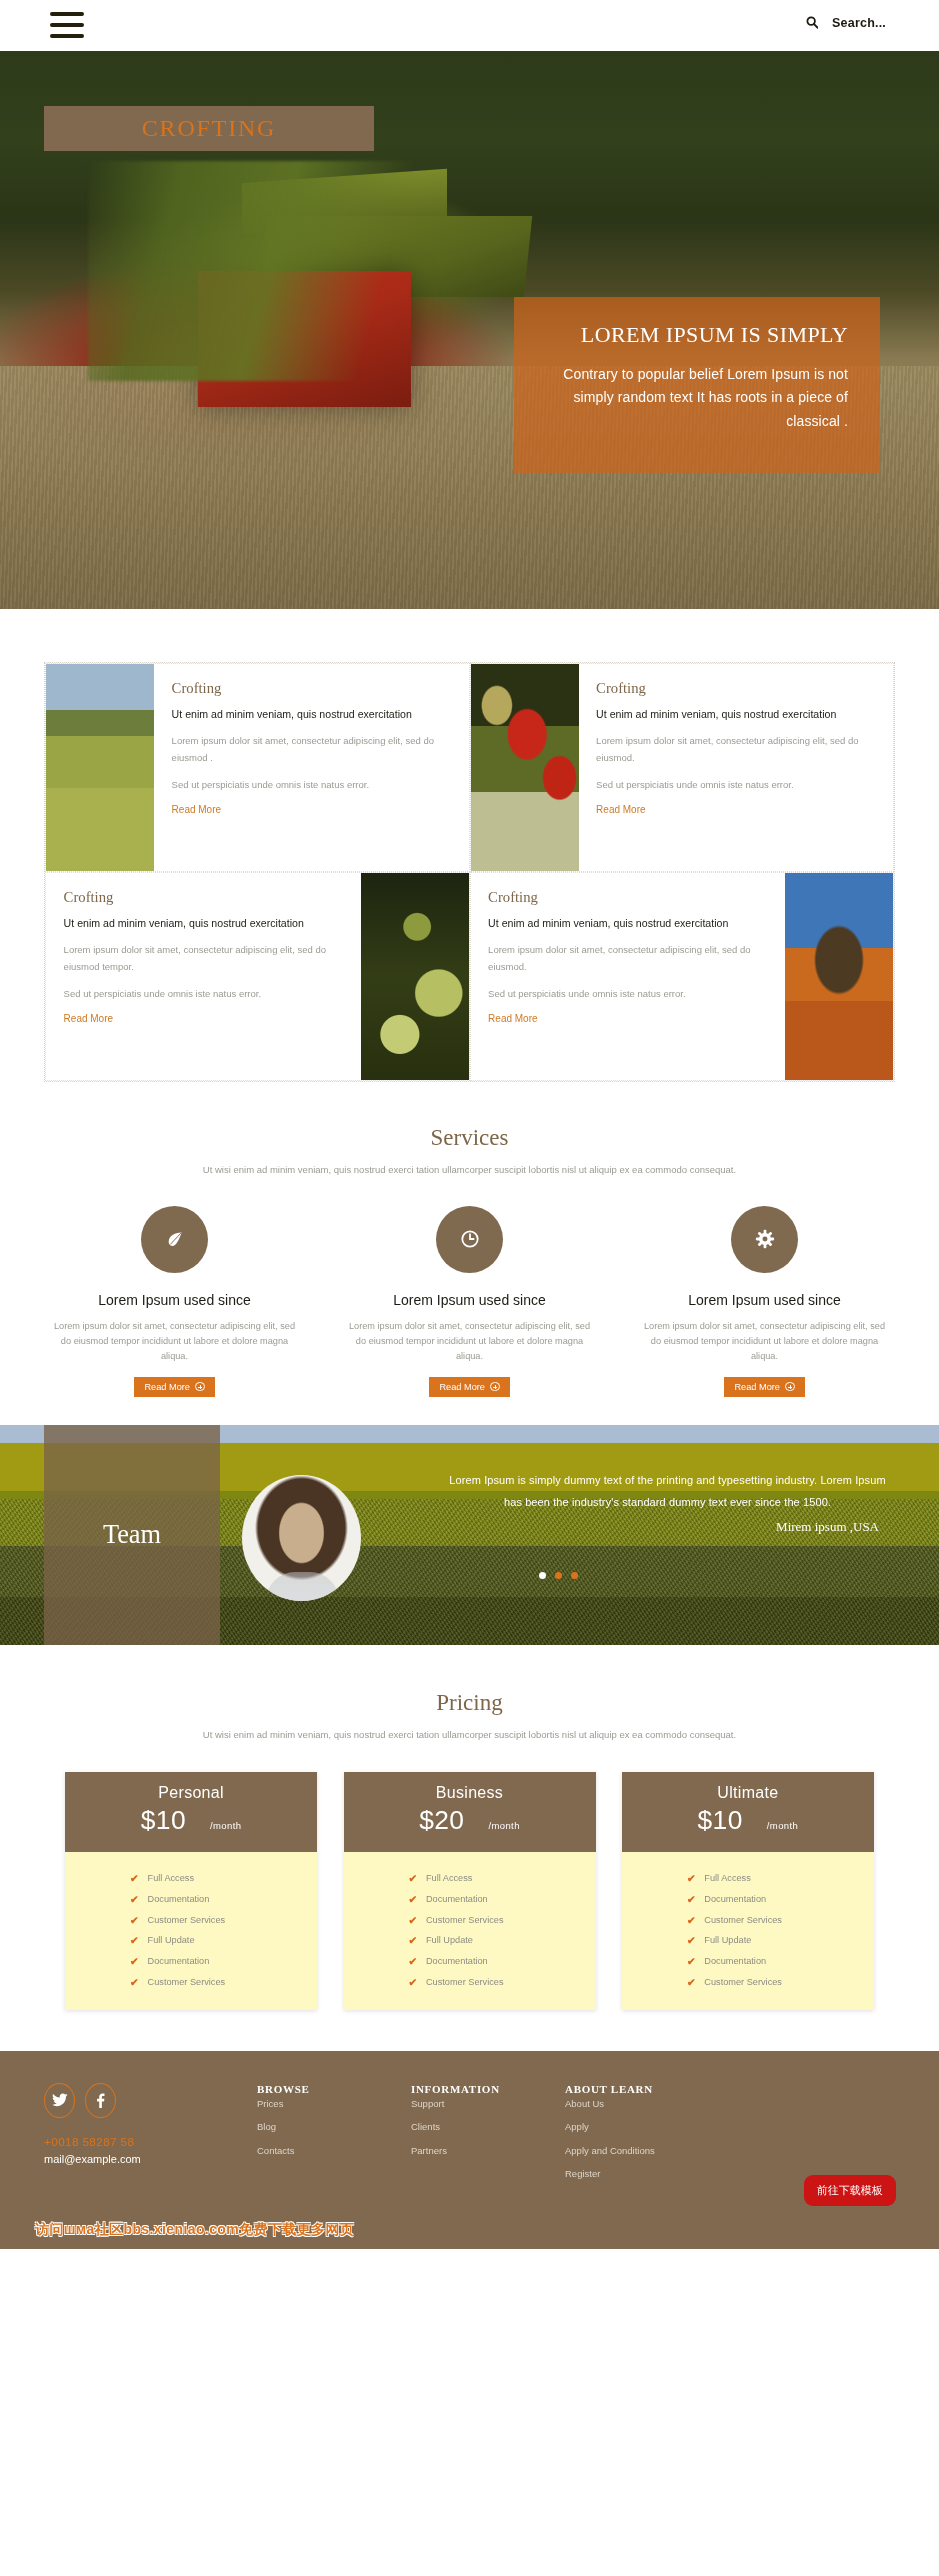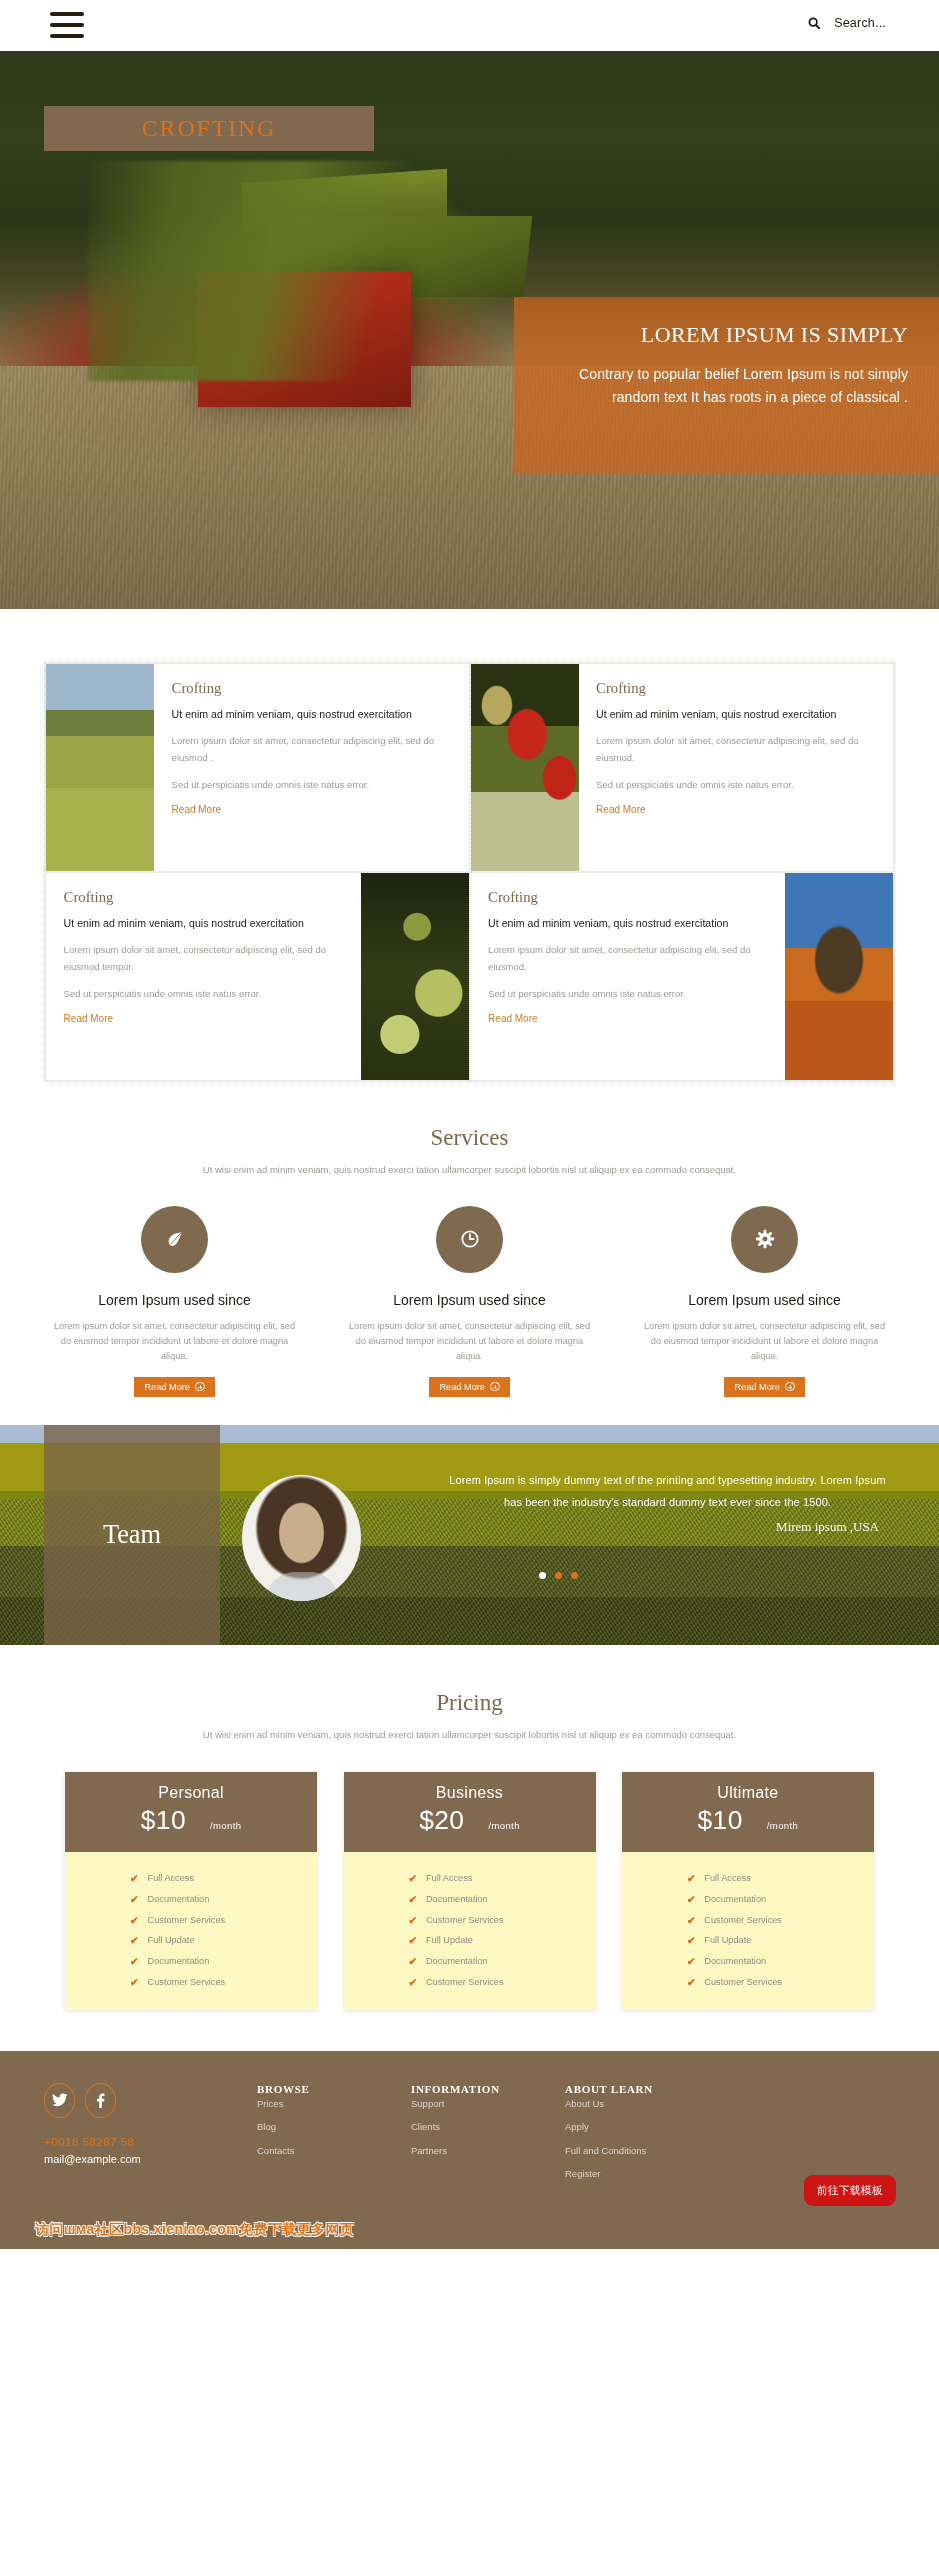--- a/index.html
+++ b/index.html
@@ -26,22 +26,23 @@
     display: flex; flex-direction: column; justify-content: space-between;
     cursor: pointer;
   }
   .hamburger span {
     display: block; height: 4.4px; width: 34px;
     background: #241f0d; border-radius: 2.2px;
   }
   .searchbox {
     position: absolute;
     right: 53px; top: 16px;
-    display: flex; align-items: center; gap: 14px;
+    display: flex; gap: 14px;
     cursor: pointer;
+    font-weight: bold;
   }
   .search-icon-svg { display:block; }
   .search-label {
     font-size: 12.5px; color: #1d1a10;
     letter-spacing: 0.2px;
   }
 
   
   .brandbar {
     position: absolute;
@@ -104,21 +105,21 @@
     transform: skewX(-6deg);
   }
   .hero-machine3 {
     position:absolute; left:242px; top:125px; width:205px; height:51px;
     background: linear-gradient(180deg,#7b8a2a,#5b681f);
     transform: skewY(-4deg);
   }
   .hero-caption {
     position: absolute;
     left: 514px; top: 246px;
-    width: 426px; height: 176px;
+    width: 366px; height: 176px;
     background: rgba(205,100,27,.70);
     color: #fff;
     padding: 25px 32px 0 45px;
   }
   .hero-caption h2 {
     font-family: "Liberation Serif", serif;
     font-weight: normal;
     font-size: 22px;
     letter-spacing: 0.4px;
     text-align: right;
@@ -676,21 +677,21 @@
         <h4>INFORMATION</h4>
         <a href="#">Support</a>
         <a href="#">Clients</a>
         <a href="#">Partners</a>
       </div>
 
       <div class="foot-col">
         <h4>ABOUT LEARN</h4>
         <a href="#">About Us</a>
         <a href="#">Apply</a>
-        <a href="#">Full and Conditions</a>
+        <a href="#">Apply and Conditions</a>
         <a href="#">Register</a>
       </div>
 
     </div>
 
     <div class="watermark">访问шма社区bbs.xieniao.com免费下载更多网页</div>
     <button class="dl-btn">前往下载模板</button>
   </footer>
 
 </div>

